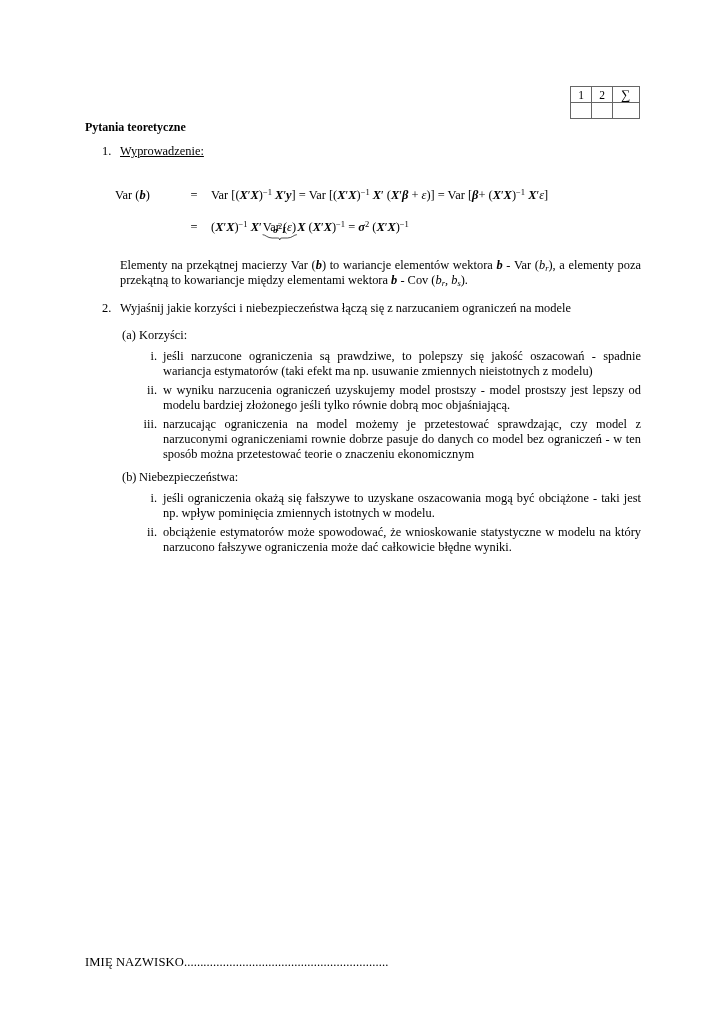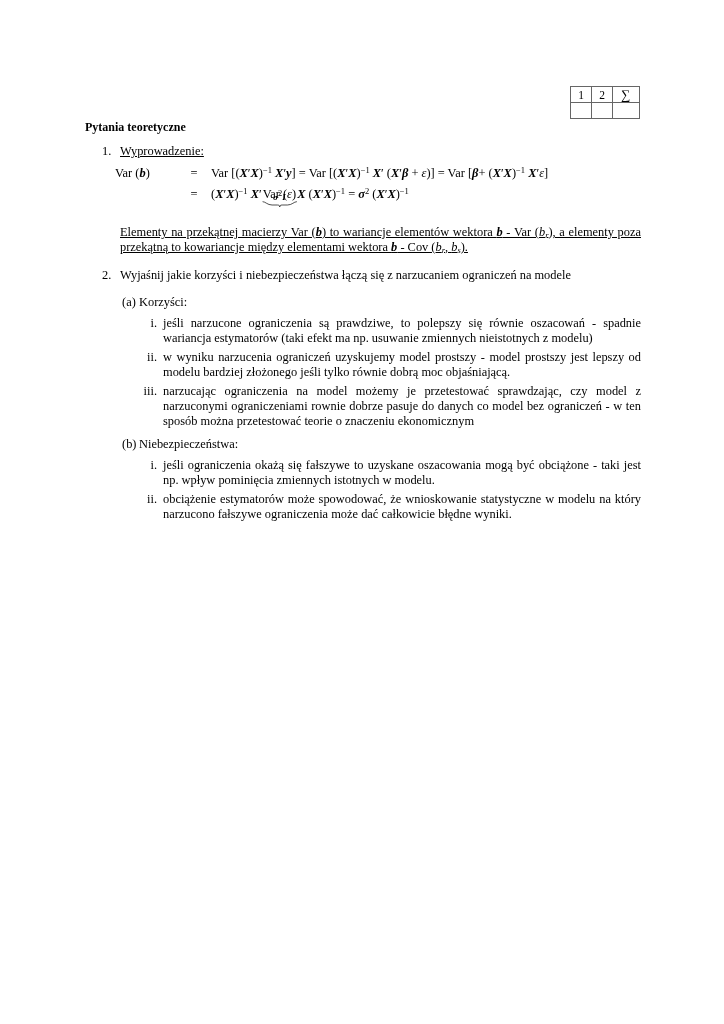--- a/index.html
+++ b/index.html
@@ -27,31 +27,31 @@
   
   .content{position:absolute;left:85px;top:120px;width:556px;}
   .heading{font-size:12px;font-weight:bold;margin:0;}
   .q-row{position:relative;padding-left:35px;text-align:justify;}
   .q-marker{position:absolute;left:17px;}
   .q1-row{margin-top:9px;}
   .deriv-label{margin-top:8px;padding-left:35px;text-decoration:underline;}
   
   .eq{margin-top:7px;padding-left:30px;}
   .eq-row{display:flex;align-items:baseline;white-space:nowrap;}
-  .eq-lhs{width:62px;flex:none;}
+  .eq-lhs{width:62px;flex:none;margin-top:22px;}
   .eq-sign{width:34px;flex:none;text-align:center;}
   .eq-row2{margin-top:6px;margin-bottom:23px;}
   .bi{font-weight:bold;font-style:italic;}
   .it{font-style:italic;}
   sup{font-size:8.5px;line-height:0;position:relative;top:-0.45em;vertical-align:baseline;}
   sub{font-size:8.5px;line-height:0;position:relative;top:0.25em;vertical-align:baseline;font-style:italic;}
   .brace-wrap{position:relative;display:inline-block;padding:0 1px;}
   .brace-svg{position:absolute;left:0;top:14px;width:100%;height:6px;}
   .brace-label{position:absolute;top:3px;left:50%;transform:translateX(-50%);font-size:9px;white-space:nowrap;}
-  .interp{padding-left:35px;text-align:justify;text-decoration:underline;}
+  .interp{padding-left:35px;text-align:justify;}
   .q2-row{margin-top:13px;}
   
   .subsec{position:relative;margin-top:12px;padding-left:54px;}
   .sub-marker{position:absolute;left:37px;}
   
   .ritem{position:relative;padding-left:78px;text-align:justify;margin-top:4px;}
   .ritem-first{margin-top:6px;}
   .r-marker{position:absolute;left:0;width:72px;text-align:right;}
   
   .footer{position:absolute;left:85px;top:955px;font-size:12.6px;letter-spacing:0.1px;}
@@ -113,21 +113,21 @@
       <span class="q-marker">2.</span>
       <span>Wyjaśnij jakie korzyści i niebezpieczeństwa łączą się z narzucaniem ograniczeń na modele</span>
     </div>
 
     <div class="subsec">
       <span class="sub-marker">(a)</span>
       <span>Korzyści:</span>
     </div>
     <div class="ritem ritem-first">
       <span class="r-marker">i.</span>
-      <span>jeśli narzucone ograniczenia są prawdziwe, to polepszy się równie oszacowań - spadnie wariancja estymatorów (taki efekt ma np. usuwanie zmiennych nieistotnych z modelu)</span>
+      <span>jeśli narzucone ograniczenia są prawdziwe, to polepszy się jakość oszacowań - spadnie wariancja estymatorów (taki efekt ma np. usuwanie zmiennych nieistotnych z modelu)</span>
     </div>
     <div class="ritem">
       <span class="r-marker">ii.</span>
       <span>w wyniku narzucenia ograniczeń uzyskujemy model prostszy - model prostszy jest lepszy od modelu bardziej złożonego jeśli tylko równie dobrą moc objaśniającą.</span>
     </div>
     <div class="ritem">
       <span class="r-marker">iii.</span>
       <span>narzucając ograniczenia na model możemy je przetestować sprawdzając, czy model z narzuconymi ograniczeniami rownie dobrze pasuje do danych co model bez ograniczeń - w ten sposób można przetestować teorie o znaczeniu ekonomicznym</span>
     </div>
 
@@ -139,14 +139,15 @@
       <span class="r-marker">i.</span>
       <span>jeśli ograniczenia okażą się fałszywe to uzyskane oszacowania mogą być obciążone - taki jest np. wpływ pominięcia zmiennych istotnych w modelu.</span>
     </div>
     <div class="ritem">
       <span class="r-marker">ii.</span>
       <span>obciążenie estymatorów może spowodować, że wnioskowanie statystyczne w modelu na który narzucono fałszywe ograniczenia może dać całkowicie błędne wyniki.</span>
     </div>
 
   </div>
 
+  <div class="footer">IMIĘ NAZWISKO...............................................................</div>
 
 </div>
 
 </body></html>

